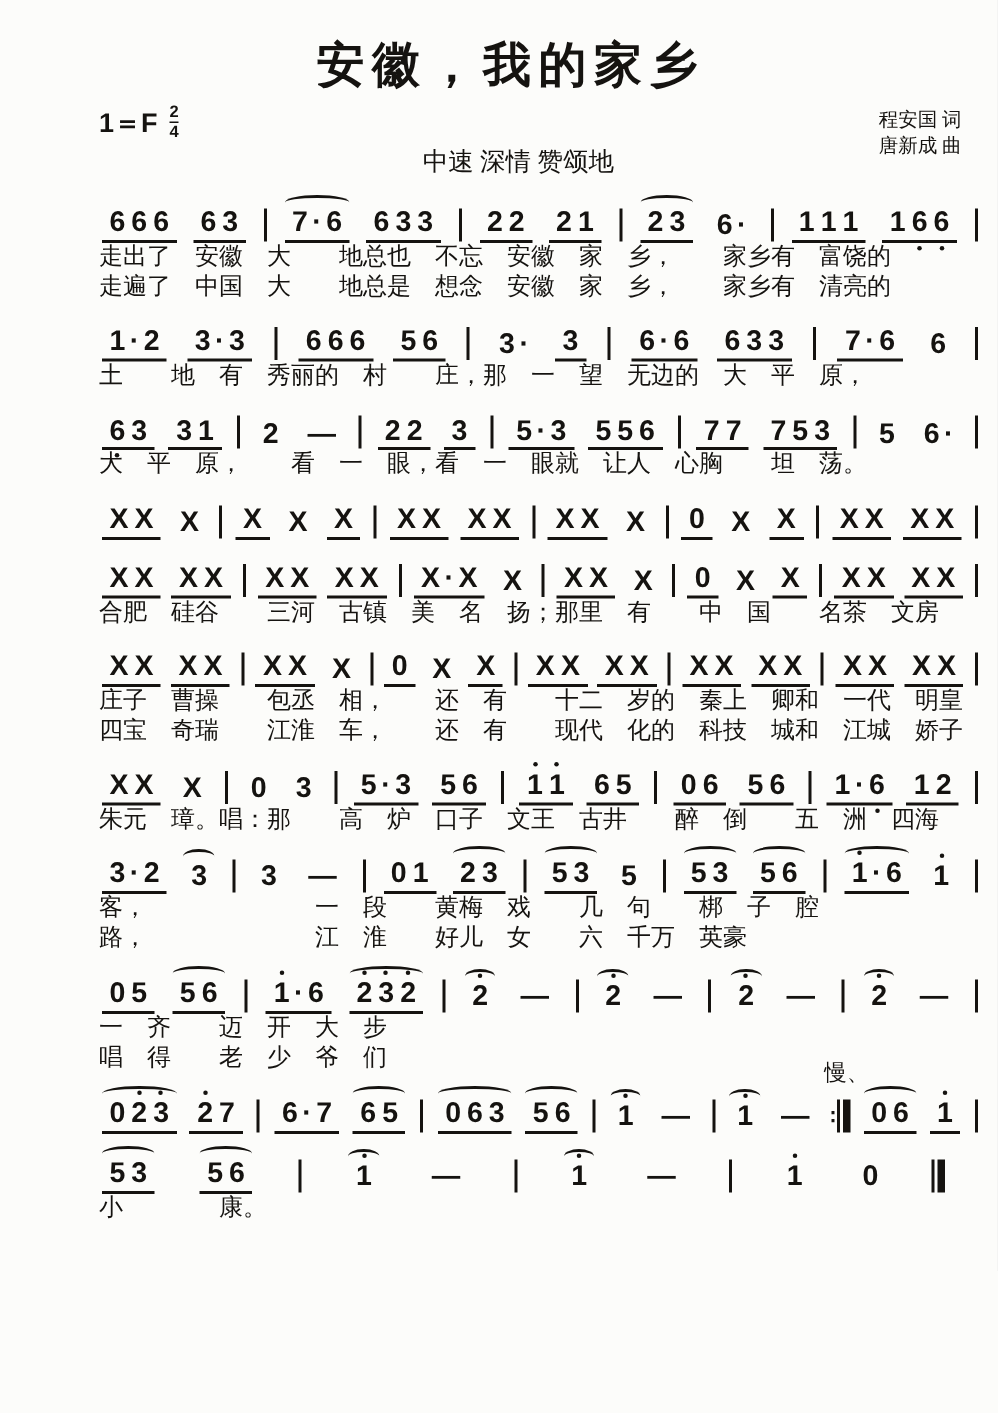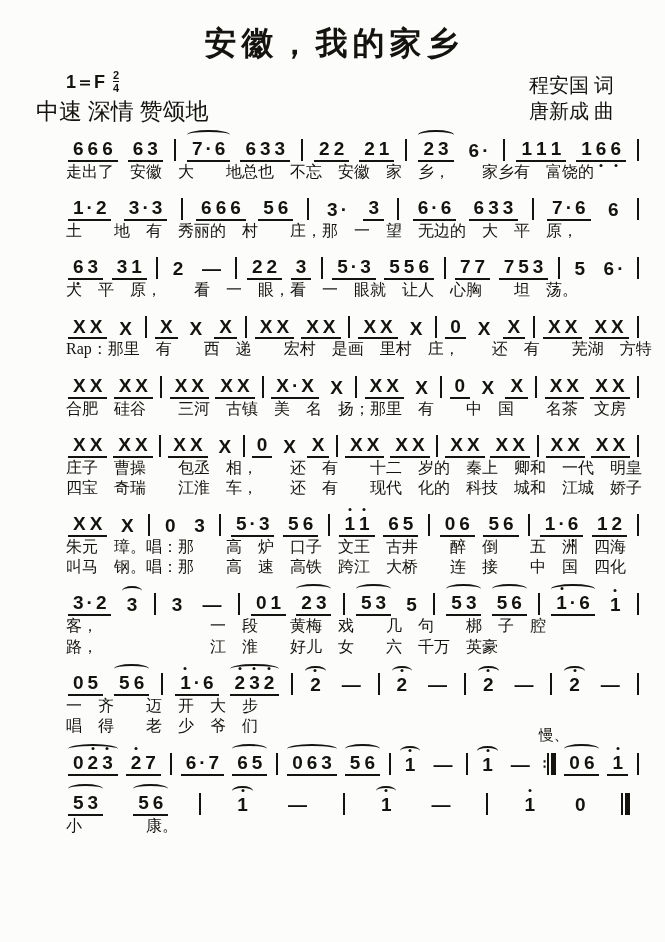--- a/index.html
+++ b/index.html
@@ -1,44 +1,44 @@
 <!DOCTYPE html>
 <html><head>
 <meta charset="utf-8">
 <style>
   html,body{margin:0;padding:0;background:#e8e8e6;}
   body{width:665px;height:942px;overflow:hidden;font-family:"Liberation Serif","DejaVu Serif",serif;color:#151310;}
-  .page{width:665px;height:942px;background:#fcfcfa;box-sizing:border-box;padding:8px 23px 0 26px;}
+  .page{width:665px;height:942px;background:#fcfcfa;box-sizing:border-box;padding:8px 10px 0 26px;}
   .title{text-align:center;font-size:32px;font-weight:bold;letter-spacing:5px;margin-top:14px;}
   .meta{position:relative;height:56px;margin-top:4px;}
   .key-row{margin-left:40px;font-size:18px;font-weight:bold;font-family:"Liberation Sans",sans-serif;display:flex;align-items:center;gap:8px;}
   .frac{display:inline-flex;flex-direction:column;align-items:center;font-size:11px;line-height:1;font-weight:bold;}
   .frac .den{border-top:1px solid #151310;padding-top:1px;}
-  .tempo{margin-left:10px;font-size:23px;margin-top:2px;}
-  .credits{position:absolute;right:28px;top:2px;text-align:left;font-size:20px;line-height:1.3;}
+  .tempo{margin-left:10px;font-size:17px;margin-top:2px;text-align:center;}
+  .credits{position:absolute;right:14px;top:2px;text-align:left;font-size:13px;line-height:1.3;}
   .score{margin-top:2px;}
   .line-block{margin-bottom:5px;}
   .notes-row{display:flex;justify-content:space-between;align-items:flex-end;margin-left:42px;margin-right:2px;padding-top:11px;}
   .notes-row.short{justify-content:flex-start;gap:30px;}
   .group{position:relative;display:inline-flex;align-items:flex-end;padding:0 3px 1px 3px;
          font-family:"Liberation Sans","DejaVu Sans",sans-serif;font-weight:bold;font-size:19px;line-height:1.05;}
   .group.u1{border-bottom:2px solid #151310;}
   .group.arc::before{content:"";position:absolute;left:0;right:0;top:-9px;height:8px;
          border-top:2px solid #151310;border-radius:50% 50% 0 0;}
   .note{position:relative;padding:0 2px;}
   .dot-hi{position:absolute;top:-6px;left:50%;transform:translateX(-50%);width:3px;height:3px;background:#151310;border-radius:50%;}
   .dot-lo{position:absolute;bottom:-8px;left:50%;transform:translateX(-50%);width:3px;height:3px;background:#151310;border-radius:50%;}
   .aug{padding:0 1px;}
   .bar{width:2px;height:22px;background:#151310;margin:0 1px 1px 1px;}
   .rep,.endb{display:inline-flex;align-items:center;position:relative;height:24px;}
   .rep .dots{font-size:14px;font-weight:bold;margin-right:1px;font-family:"Liberation Sans",sans-serif;}
   .thin{width:2px;height:22px;background:#151310;margin-right:2px;}
   .thick{width:5px;height:22px;background:#151310;}
   .ann{position:absolute;top:-26px;left:-4px;font-size:15px;font-weight:normal;font-family:"Liberation Serif",serif;white-space:nowrap;}
-  .lyrics{margin-left:40px;font-size:16px;line-height:1.26;white-space:pre;}
+  .lyrics{margin-left:40px;font-size:16px;line-height:1.26;white-space:pre;font-family:Liberation Mono, monospace;}
 </style>
 </head>
 <body>
 
 <div class="page">
   <div class="title">安徽，我的家乡</div>
 
   <div class="meta">
     <div class="key-row">
       <span>1＝F</span>
@@ -102,20 +102,21 @@
             <span class="note">1</span>
           </span>
           <span class="group u1">
             <span class="note">1</span>
             <span class="note">6<span class="dot-lo"></span></span>
             <span class="note">6<span class="dot-lo"></span></span>
           </span>
           <span class="bar"></span>
         </div>
         <div class="lyrics">走出了　安徽　大　　地总也　不忘　安徽　家　乡，　　家乡有　富饶的</div>
+        <div class="lyrics">走遍了　中国　大　　地总是　想念　安徽　家　乡，　　家乡有　清亮的</div>
       </div>
       <div class="line-block">
         <div class="notes-row">
           <span class="group u1">
             <span class="note">1</span>
             <span class="aug">·</span>
             <span class="note">2</span>
           </span>
           <span class="group u1">
             <span class="note">3</span>
@@ -272,21 +273,20 @@
           <span class="group u1">
             <span class="note">X</span>
             <span class="note">X</span>
           </span>
           <span class="group u1">
             <span class="note">X</span>
             <span class="note">X</span>
           </span>
           <span class="bar"></span>
         </div>
-        <div class="lyrics">Rap：那里　有　　西　递　　宏村　是画　里村　庄，　　还　有　　芜湖　方特</div>
       </div>
       <div class="line-block">
         <div class="notes-row">
           <span class="group u1">
             <span class="note">X</span>
             <span class="note">X</span>
           </span>
           <span class="group u1">
             <span class="note">X</span>
             <span class="note">X</span>
@@ -450,21 +450,20 @@
             <span class="aug">·</span>
             <span class="note">6<span class="dot-lo"></span></span>
           </span>
           <span class="group u1">
             <span class="note">1</span>
             <span class="note">2</span>
           </span>
           <span class="bar"></span>
         </div>
         <div class="lyrics">朱元　璋。唱：那　　高　炉　口子　文王　古井　　醉　倒　　五　洲　四海</div>
-        <div class="lyrics">叫马　钢。唱：那　　高　速　高铁　跨江　大桥　　连　接　　中　国　四化</div>
       </div>
       <div class="line-block">
         <div class="notes-row">
           <span class="group u1">
             <span class="note">3</span>
             <span class="aug">·</span>
             <span class="note">2</span>
           </span>
           <span class="group arc">
             <span class="note">3</span>

